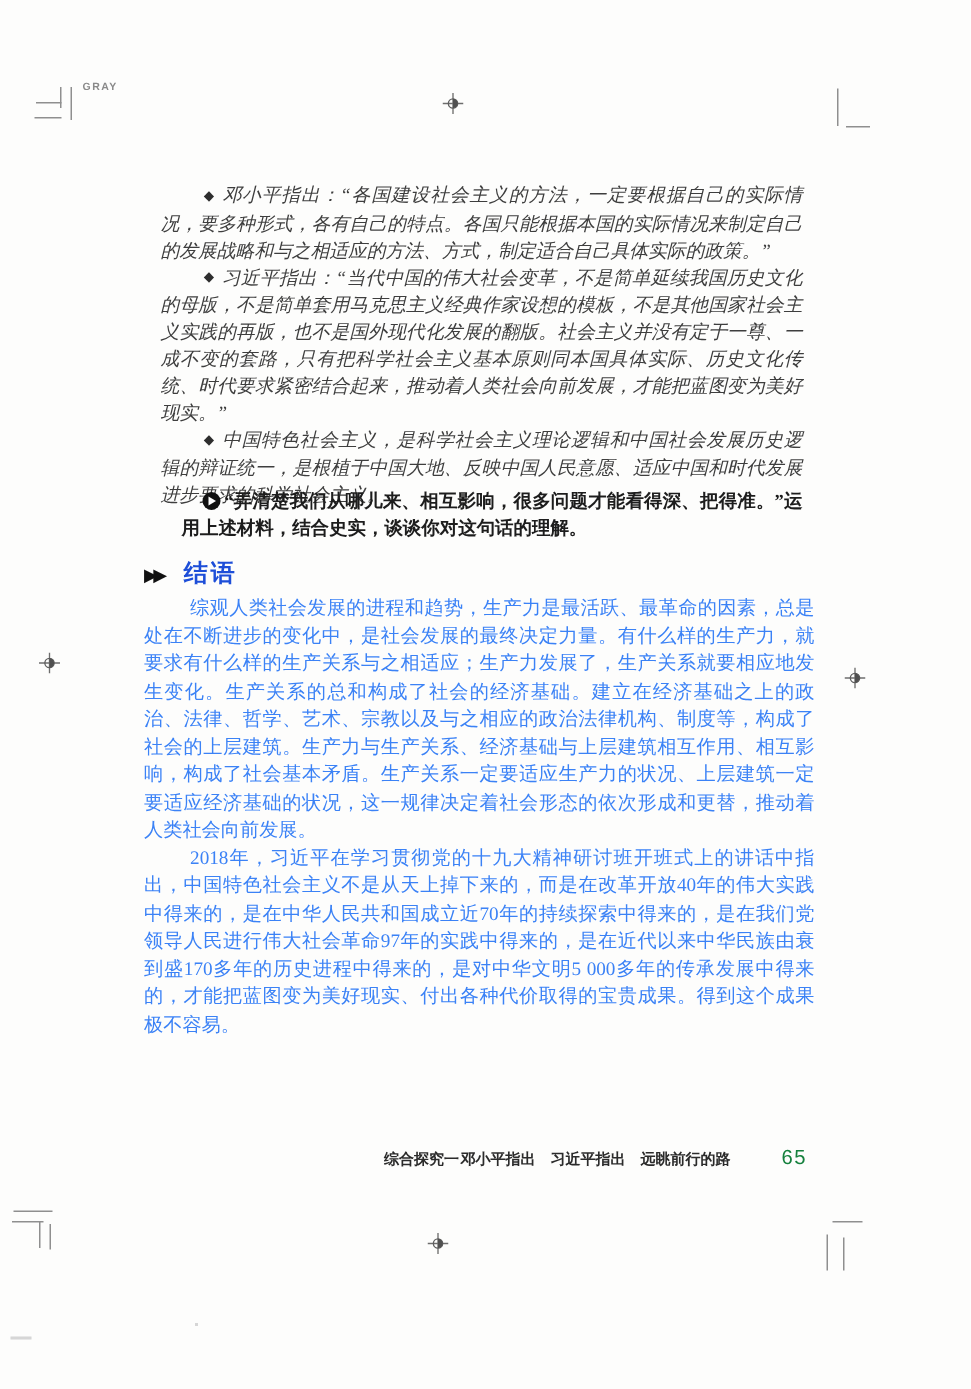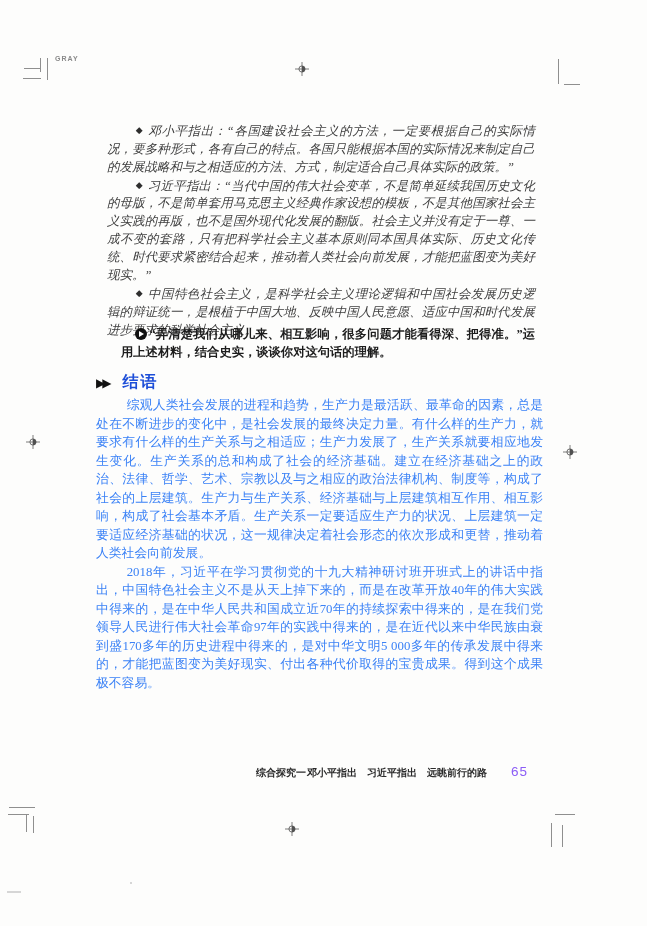--- a/index.html
+++ b/index.html
@@ -67,23 +67,23 @@
   .body-text p{margin:0;text-indent:2.4em;}
   
   .footer{
     position:absolute;top:764px;left:256px;width:290px;
     display:flex;align-items:baseline;white-space:nowrap;
     font-size:10px;font-weight:bold;color:#2b2b2b;
   }
   .f-sec{margin-right:1px;}
   .f-item{margin-right:10px;}
   .f-page{
-    margin-left:14px;
+    margin-left:24px;
     font-family:"Liberation Sans","DejaVu Sans",sans-serif;
-    font-size:13.5px;font-weight:normal;color:#8b5cf6;letter-spacing:1px;
+    font-size:13.5px;font-weight:normal;color:#15803d;letter-spacing:1px;
   }
 </style>
 </head>
 <body>
 
 <div class="page">
 
   <div class="mark-line" style="left:24px;top:68px;width:17px;height:1px;"></div>
   <div class="mark-line" style="left:23px;top:78px;width:18px;height:1px;"></div>
   <div class="mark-line" style="left:40px;top:58px;width:1px;height:14px;"></div>

